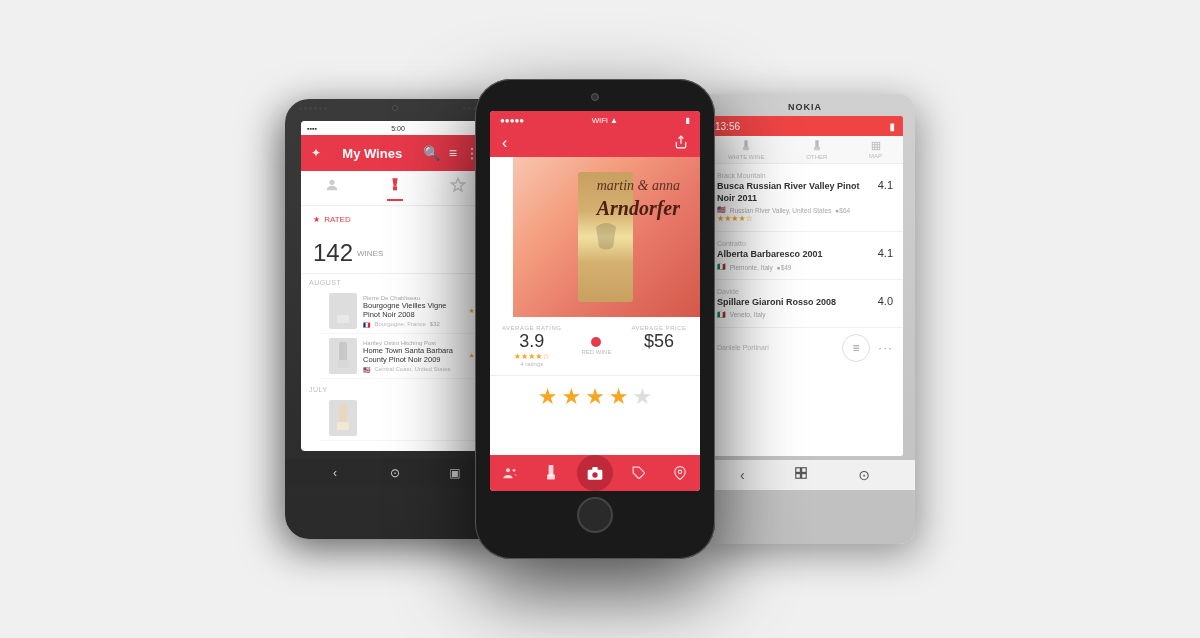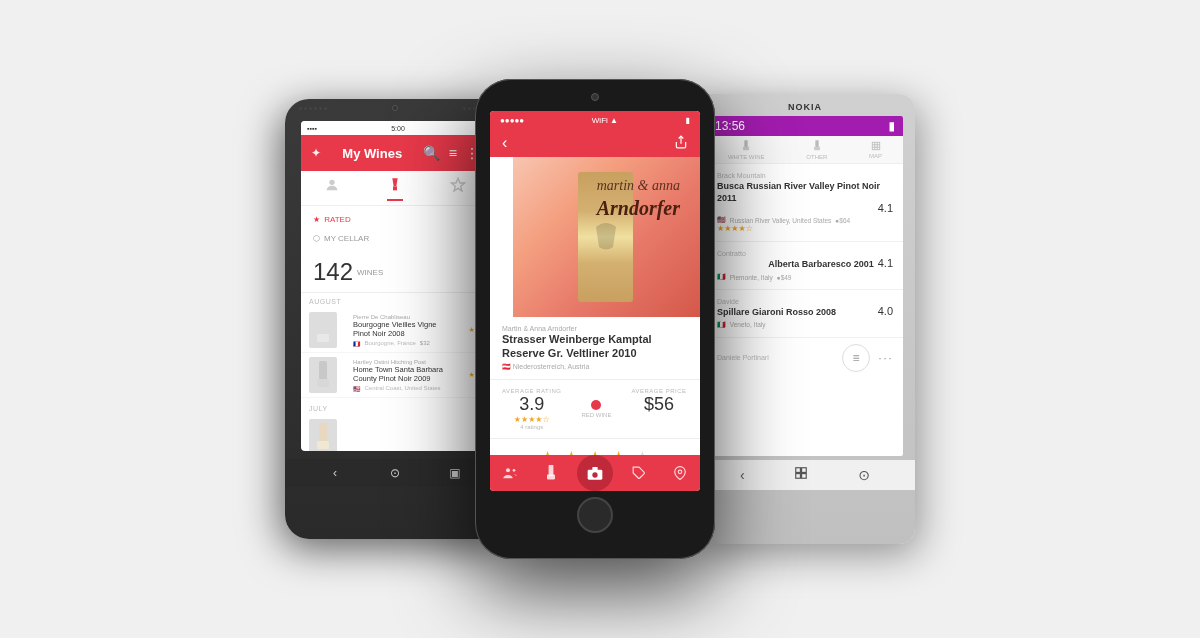--- a/index.html
+++ b/index.html
@@ -254,22 +254,23 @@
       font-size: 7px;
       color: #bbb;
       padding: 3px 8px;
       letter-spacing: 0.5px;
     }
 
     .wine-list-item {
       display: flex;
       align-items: center;
       padding: 4px 8px;
-      gap: 16px;
+      gap: 6px;
       border-bottom: 1px solid #f5f5f5;
+      margin-left: 20px;
     }
 
     .wine-thumb {
       width: 28px;
       height: 36px;
       background: #ddd;
       border-radius: 2px;
       flex-shrink: 0;
       display: flex;
       align-items: center;
@@ -450,27 +451,27 @@
       width: 36px;
       height: 36px;
       background: #c0293a;
       border-radius: 50%;
       color: white;
       font-size: 16px;
     }
 
     
     .right-status {
-      background: #a21caf;
+      background: #ef4444;
       height: 20px;
       display: flex;
       align-items: center;
       justify-content: space-between;
       padding: 0 8px;
-      font-size: 12px;
+      font-size: 10px;
       color: white;
     }
 
     .right-header {
       background: #e8394a;
       height: 32px;
       display: flex;
       align-items: center;
       justify-content: space-between;
       padding: 0 10px;
@@ -688,23 +689,20 @@
         <div class="left-tab">
           <svg width="16" height="16" viewBox="0 0 24 24" fill="none" stroke="#ccc" stroke-width="2">
               <polygon points="12,2 15,9 22,9 16,14 18,21 12,17 6,21 8,14 2,9 9,9"></polygon>
             </svg>
         </div>
       </div>
 
       <div class="sub-tabs">
         <div class="sub-tab active">
           <span>RATED</span>
-        </div>
-        <div class="sub-tab cellar">
-          <span>MY CELLAR</span>
         </div>
       </div>
 
       <div class="wines-count">
         <span class="number">142</span>
         <span class="label">WINES</span>
       </div>
       <div class="divider-line"></div>
 
       <div class="wine-list-section">
@@ -798,28 +796,20 @@
           <svg width="30" height="40" viewBox="0 0 30 40">
               <path d="M5 10 Q15 2 25 10 L22 30 Q15 35 8 30 Z" fill="rgba(0,0,0,0.15)"></path>
             </svg>
         </div>
         <div class="handwriting">
           <div>martin &amp; anna</div>
           <div class="handwriting-line2">Arndorfer</div>
         </div>
       </div>
 
-      <div class="center-wine-details">
-        <div class="center-producer">Martin &amp; Anna Arndorfer</div>
-        <div class="center-wine-name">Strasser Weinberge Kamptal Reserve Gr. Veltliner 2010</div>
-        <div class="center-region">
-          <span>🇦🇹</span>
-          <span>Niederosterreich, Austria</span>
-        </div>
-      </div>
 
       <div class="center-ratings">
         <div class="rating-block">
           <div class="rating-label">AVERAGE RATING</div>
           <div class="rating-value">3.9</div>
           <div style="color:#f5a623; font-size:8px;">★★★★☆</div>
           <div class="rating-sub">4 ratings</div>
         </div>
         <div class="type-block">
           <div class="type-dot"></div>
@@ -910,35 +900,35 @@
               <line x1="3" y1="15" x2="21" y2="15"></line>
               <line x1="9" y1="3" x2="9" y2="21"></line>
               <line x1="15" y1="3" x2="15" y2="21"></line>
             </svg>
           <span>MAP</span>
         </div>
       </div>
 
       <div class="right-wine-item">
         <div class="right-wine-brand">Brack Mountain</div>
-        <div style="display:flex; justify-content:space-between; align-items:flex-end;flex-direction:column;">
+        <div style="display:flex; justify-content:space-between; align-items:flex-start;">
           <div class="right-wine-name" style="flex:1; padding-right:4px;">Busca Russian River Valley Pinot Noir 2011</div>
           <div class="right-wine-score">4.1</div>
         </div>
         <div class="right-wine-meta">
           <span class="right-flag">🇺🇸</span>
           <span class="right-region">Russian River Valley, United States</span>
           <span class="right-price">●$64</span>
         </div>
         <div class="right-stars">★★★★☆</div>
       </div>
 
       <div class="right-wine-item">
         <div class="right-wine-brand">Contratto</div>
-        <div style="display:flex; justify-content:space-between; align-items:flex-start;text-align:right;">
+        <div style="display:flex; justify-content:space-between; align-items:flex-start;">
           <div class="right-wine-name" style="flex:1; padding-right:4px;">Alberta Barbaresco 2001</div>
           <div class="right-wine-score">4.1</div>
         </div>
         <div class="right-wine-meta">
           <span class="right-flag">🇮🇹</span>
           <span class="right-region">Piemonte, Italy</span>
           <span class="right-price">●$49</span>
         </div>
       </div>
 

